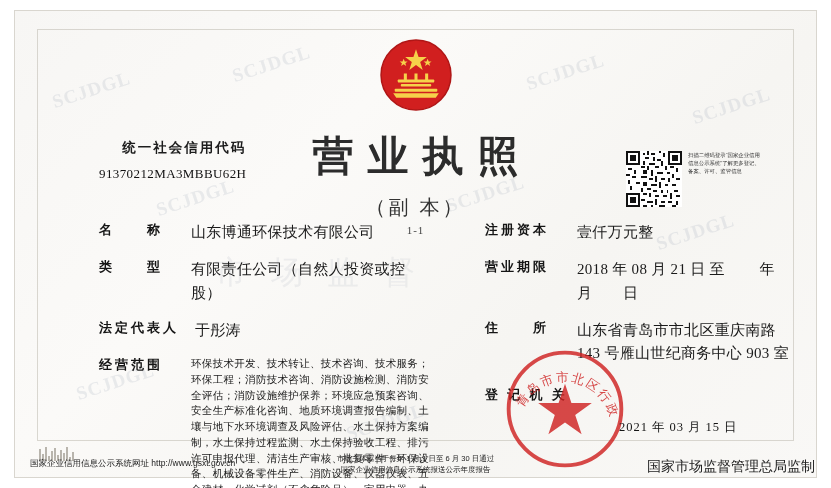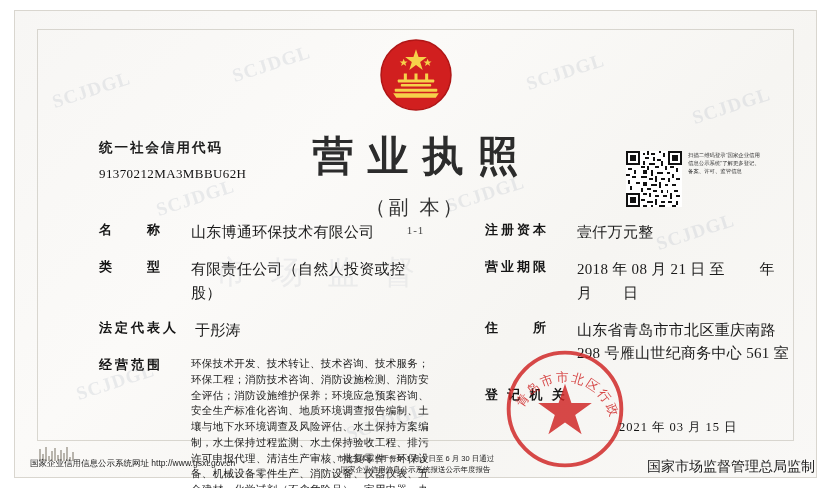--- a/index.html
+++ b/index.html
@@ -102,21 +102,21 @@
     font-size: 11px;
     color: #444;
     letter-spacing: 1px;
   }
 
   
   .credit-block {
     position: absolute;
     left: 84px;
     top: 128px;
-    text-align: left;
+    text-align: right;
   }
   .credit-label {
     font-size: 13.5px;
     color: #1d1d1d;
     letter-spacing: 2px;
     font-weight: bold;
   }
   .credit-code {
     margin-top: 9px;
     font-size: 13px;
@@ -446,21 +446,21 @@
         <div class="row">
           <div class="lab">注册资本</div>
           <div class="val">壹仟万元整</div>
         </div>
         <div class="row">
           <div class="lab">营业期限</div>
           <div class="val">2018 年 08 月 21 日 至　　 年　　月　　日</div>
         </div>
         <div class="row">
           <div class="lab">住　　所</div>
-          <div class="val" style="width:215px">山东省青岛市市北区重庆南路 298 号雁山世纪商务中心 561 室</div>
+          <div class="val" style="width:215px">山东省青岛市市北区重庆南路 143 号雁山世纪商务中心 903 室</div>
         </div>
       </div>
     </div>
 
     <div class="registrar">登 记 机 关</div>
 
     <div class="seal">
       <svg viewBox="0 0 140 140" width="136" height="136">
         <circle cx="70" cy="70" r="58" fill="none" stroke="#cf2222" stroke-width="4"></circle>
         <polygon fill="#cf2222" points="70,44 76.6,63.9 97.6,63.9 80.5,76.2 87.1,96.1 70,83.8 52.9,96.1 59.5,76.2 42.4,63.9 63.4,63.9"></polygon>

